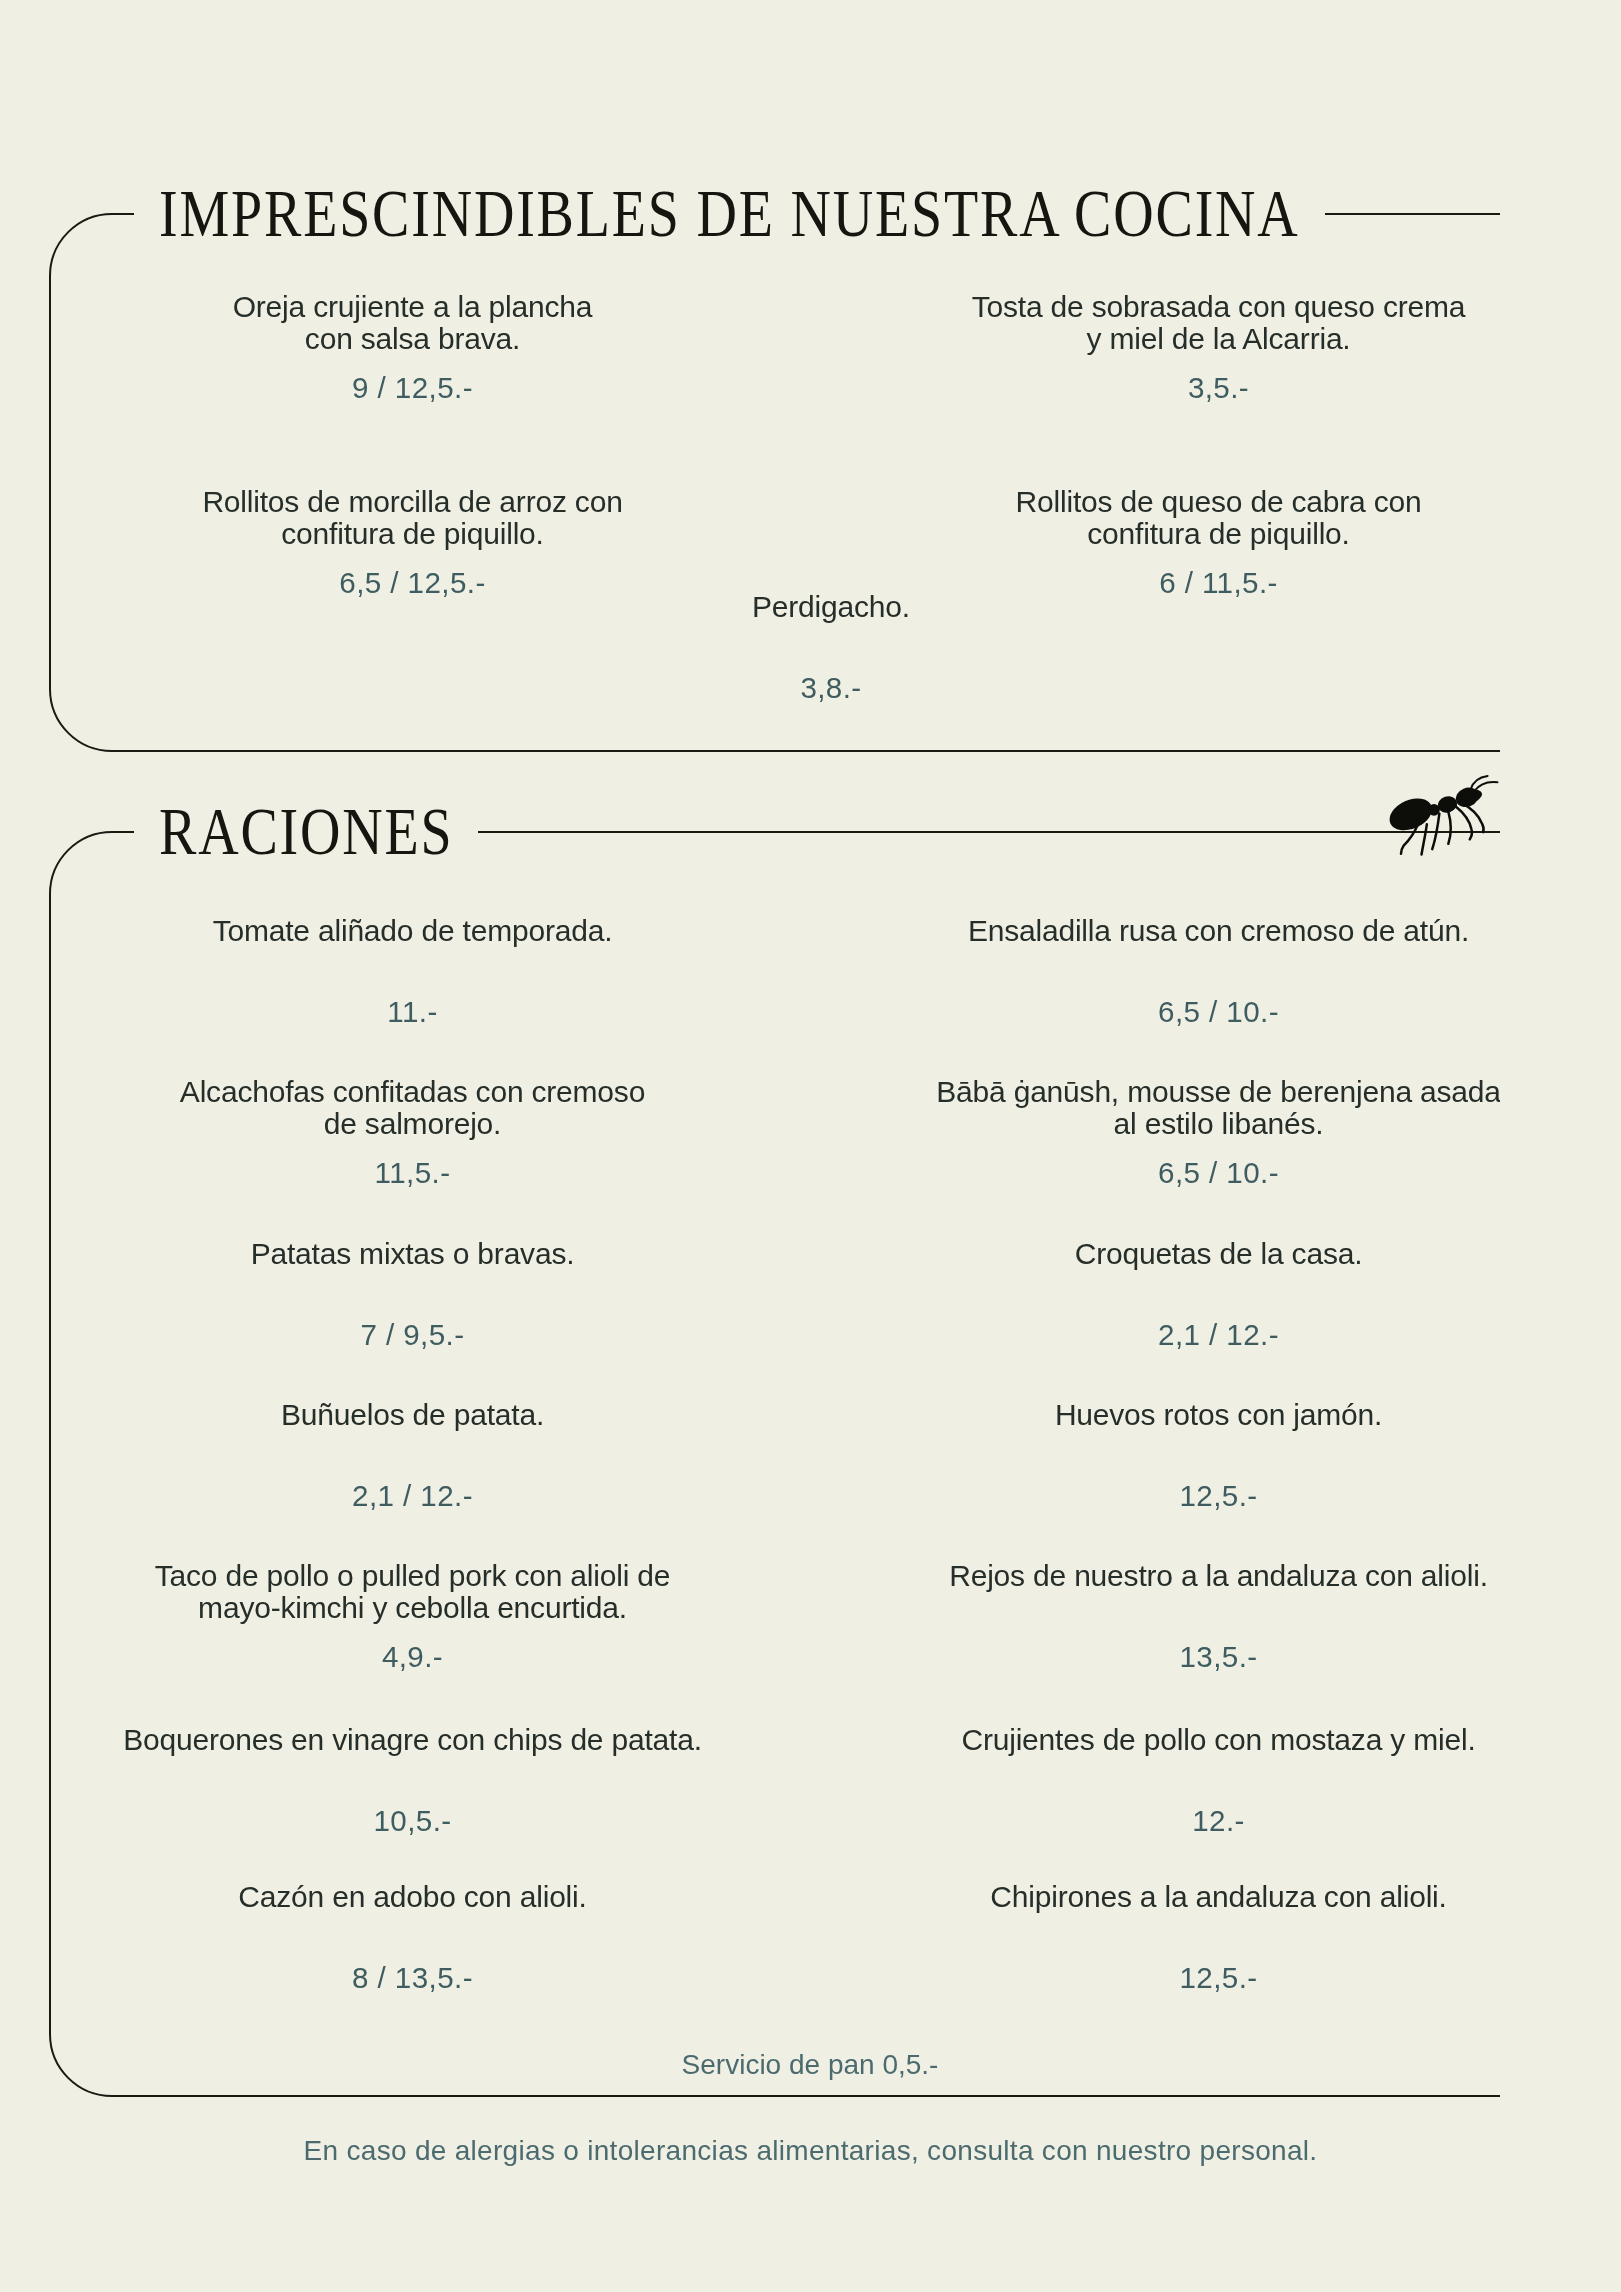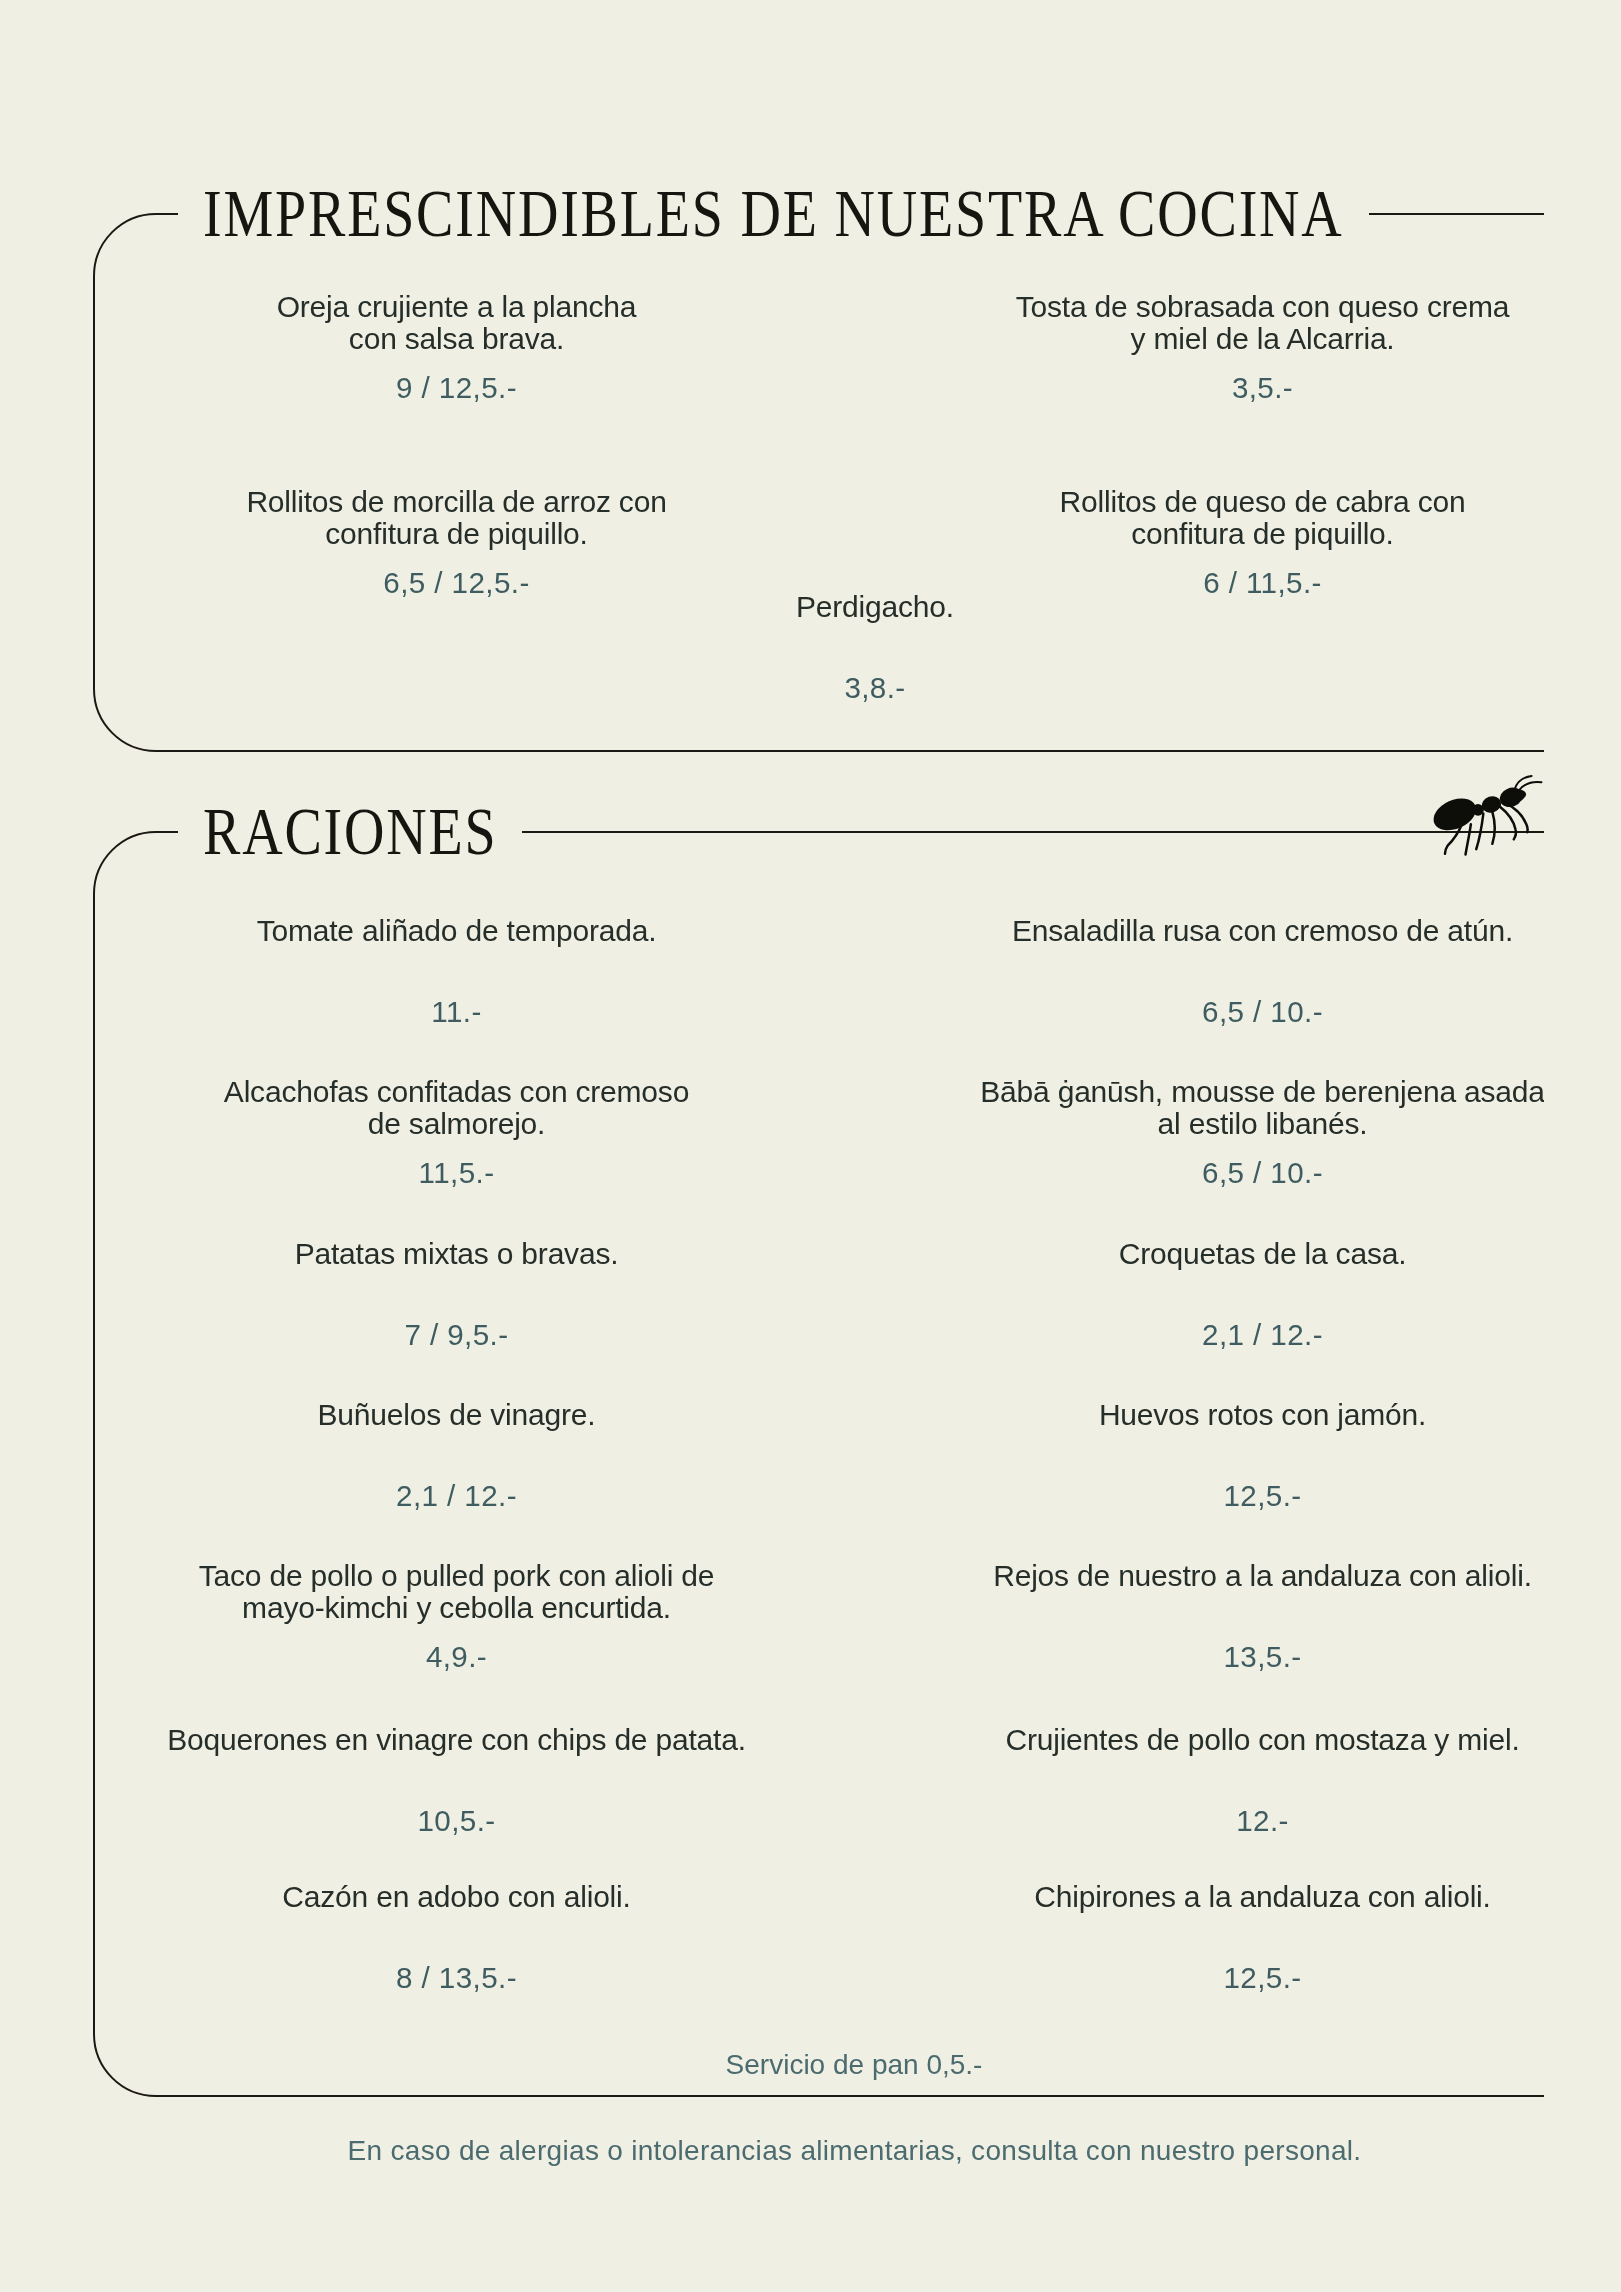--- a/index.html
+++ b/index.html
@@ -12,21 +12,20 @@
   *{margin:0;padding:0;box-sizing:border-box;}
   html,body{background:var(--bg);}
   .page{
     position:relative;
     width:1500px;
     height:2293px;
     background:var(--bg);
     font-family:"Liberation Sans", sans-serif;
     color:var(--ink);
     overflow:hidden;
-    margin-left:44px;
   }
   .box{
     position:absolute;
     left:49px;
     width:1522px;
     border:2.7px solid var(--line);
     border-radius:63px;
     background:transparent;
   }
   .box-1{ top:213px; height:539px; }
@@ -182,21 +181,21 @@
   <div class="item col-l" style="top:1238px;">
     <div class="name">Patatas mixtas o bravas.</div>
     <div class="price">7 / 9,5.-</div>
   </div>
   <div class="item col-r" style="top:1238px;">
     <div class="name">Croquetas de la casa.</div>
     <div class="price">2,1 / 12.-</div>
   </div>
 
   <div class="item col-l" style="top:1399px;">
-    <div class="name">Buñuelos de vinagre.</div>
+    <div class="name">Buñuelos de patata.</div>
     <div class="price">2,1 / 12.-</div>
   </div>
   <div class="item col-r" style="top:1399px;">
     <div class="name">Huevos rotos con jamón.</div>
     <div class="price">12,5.-</div>
   </div>
 
   <div class="item col-l" style="top:1560px;">
     <div class="name">Taco de pollo o pulled pork con alioli de
 mayo-kimchi y cebolla encurtida.</div>

